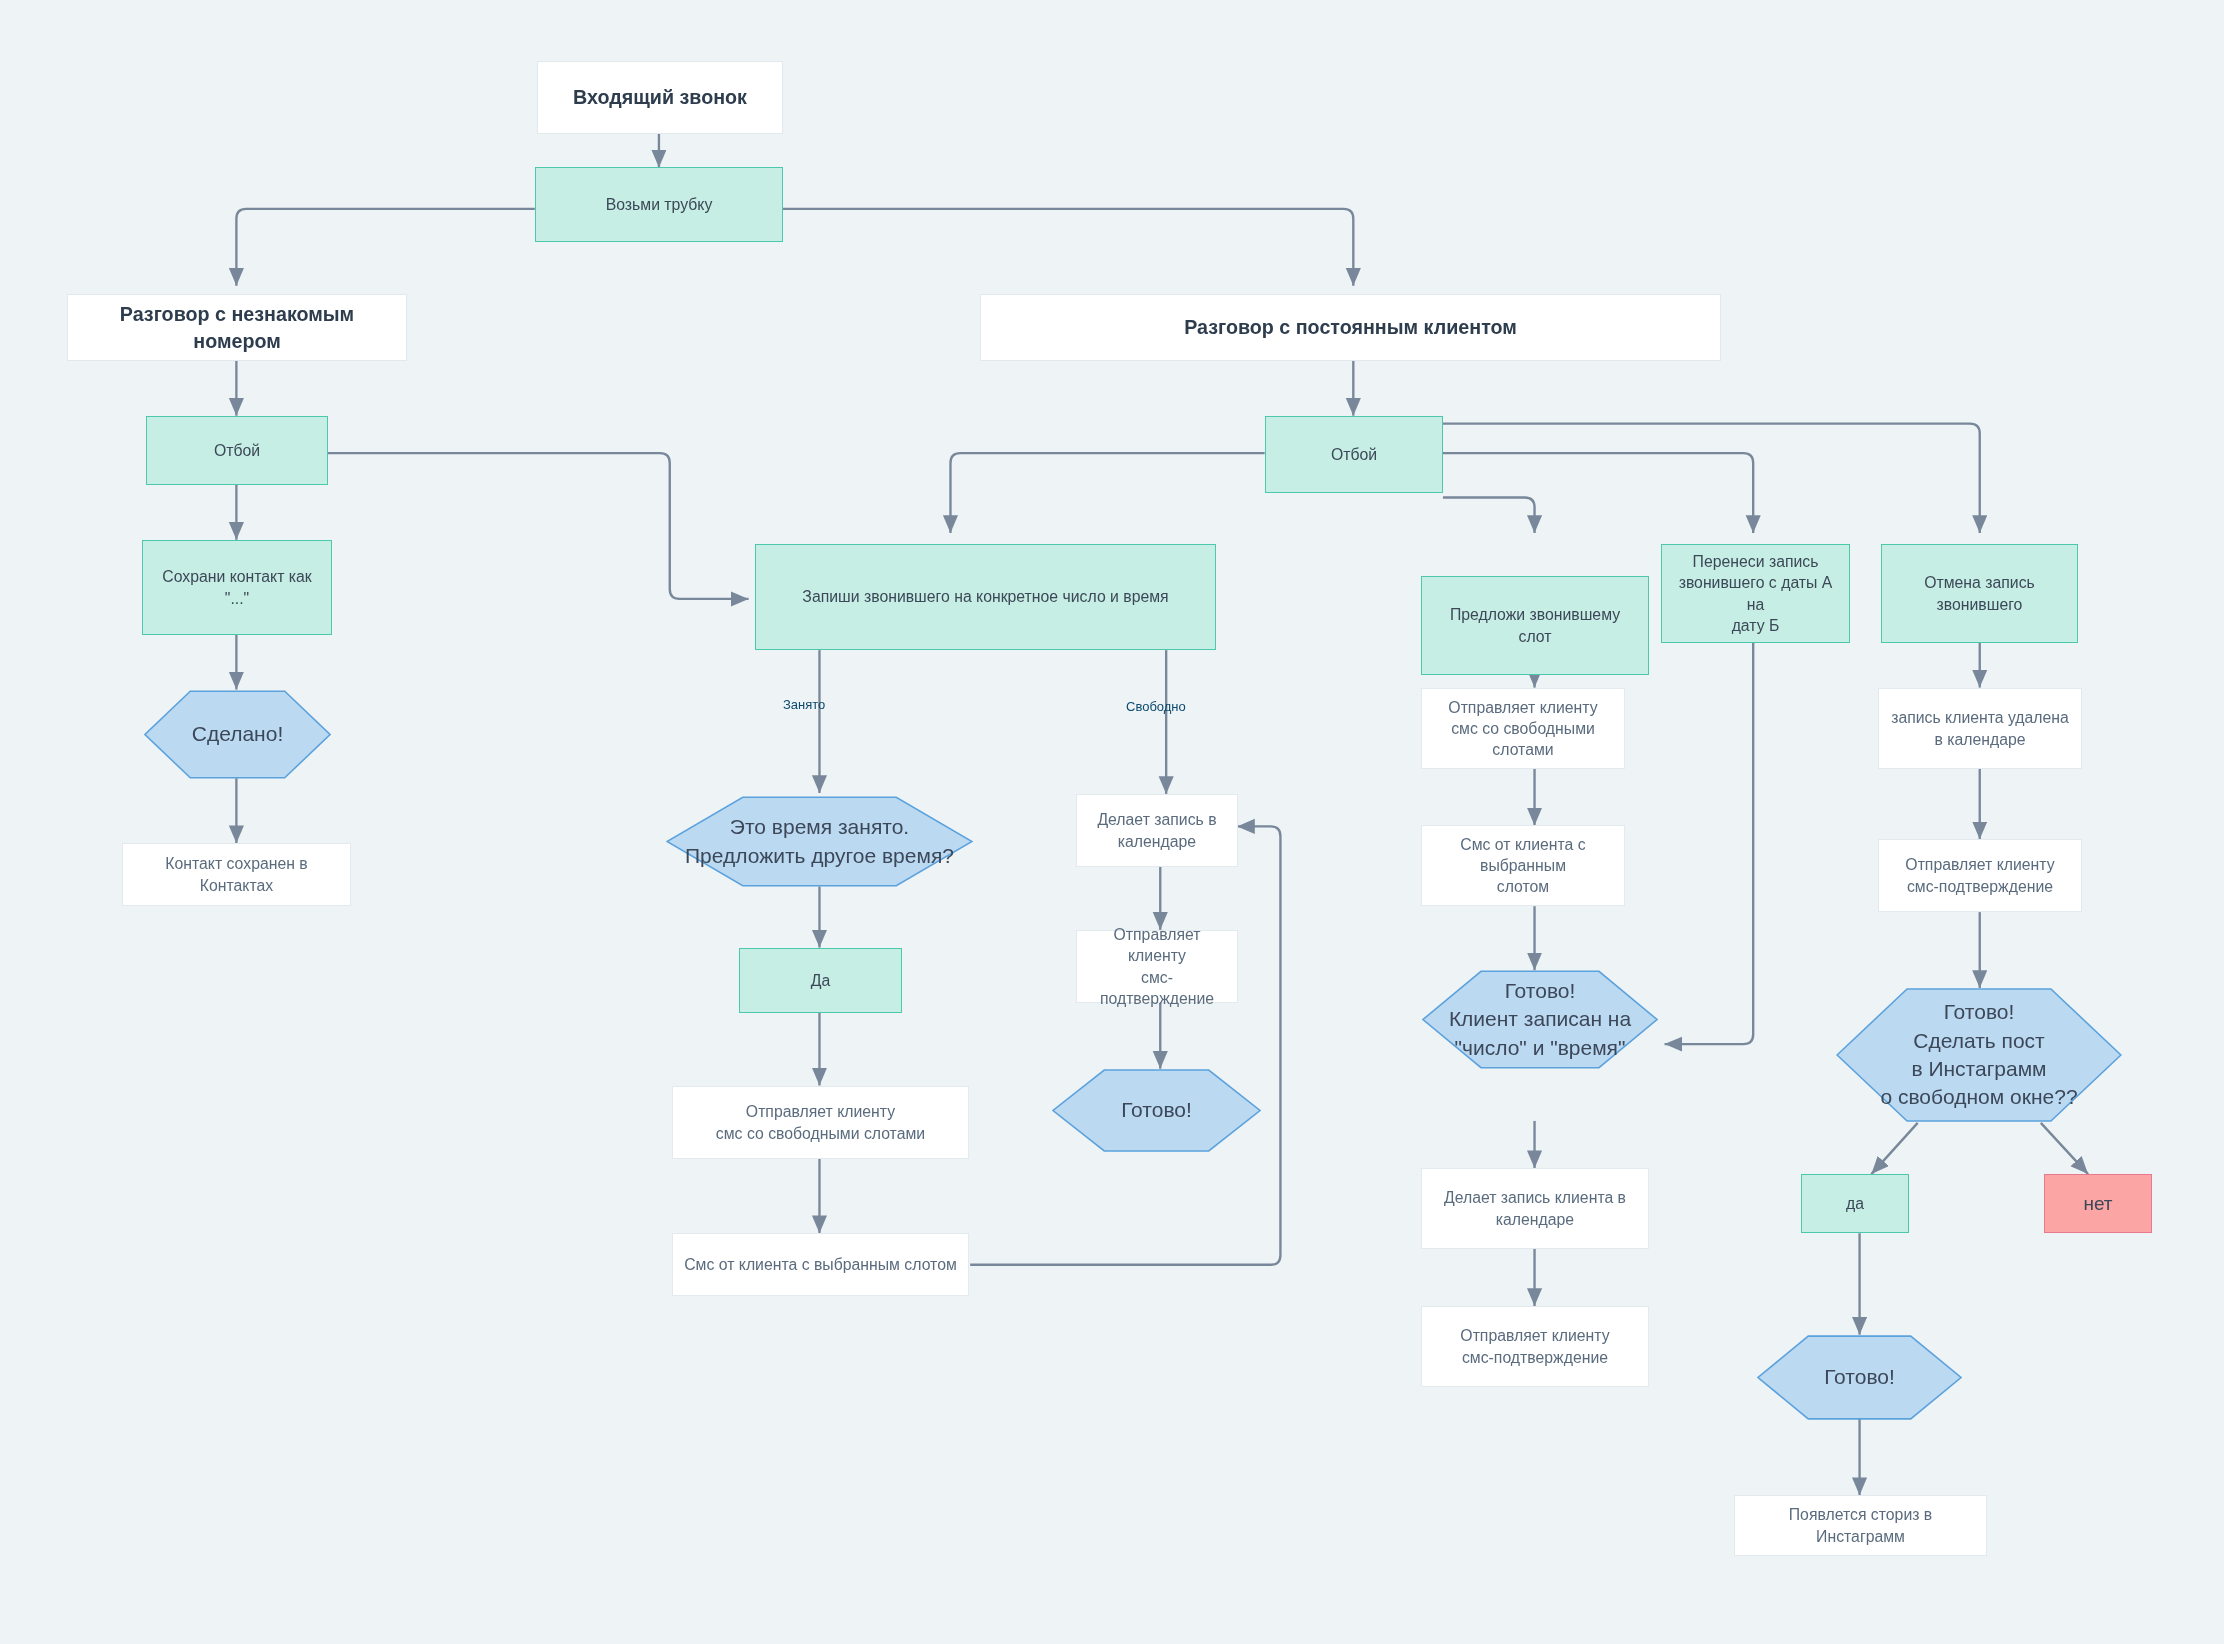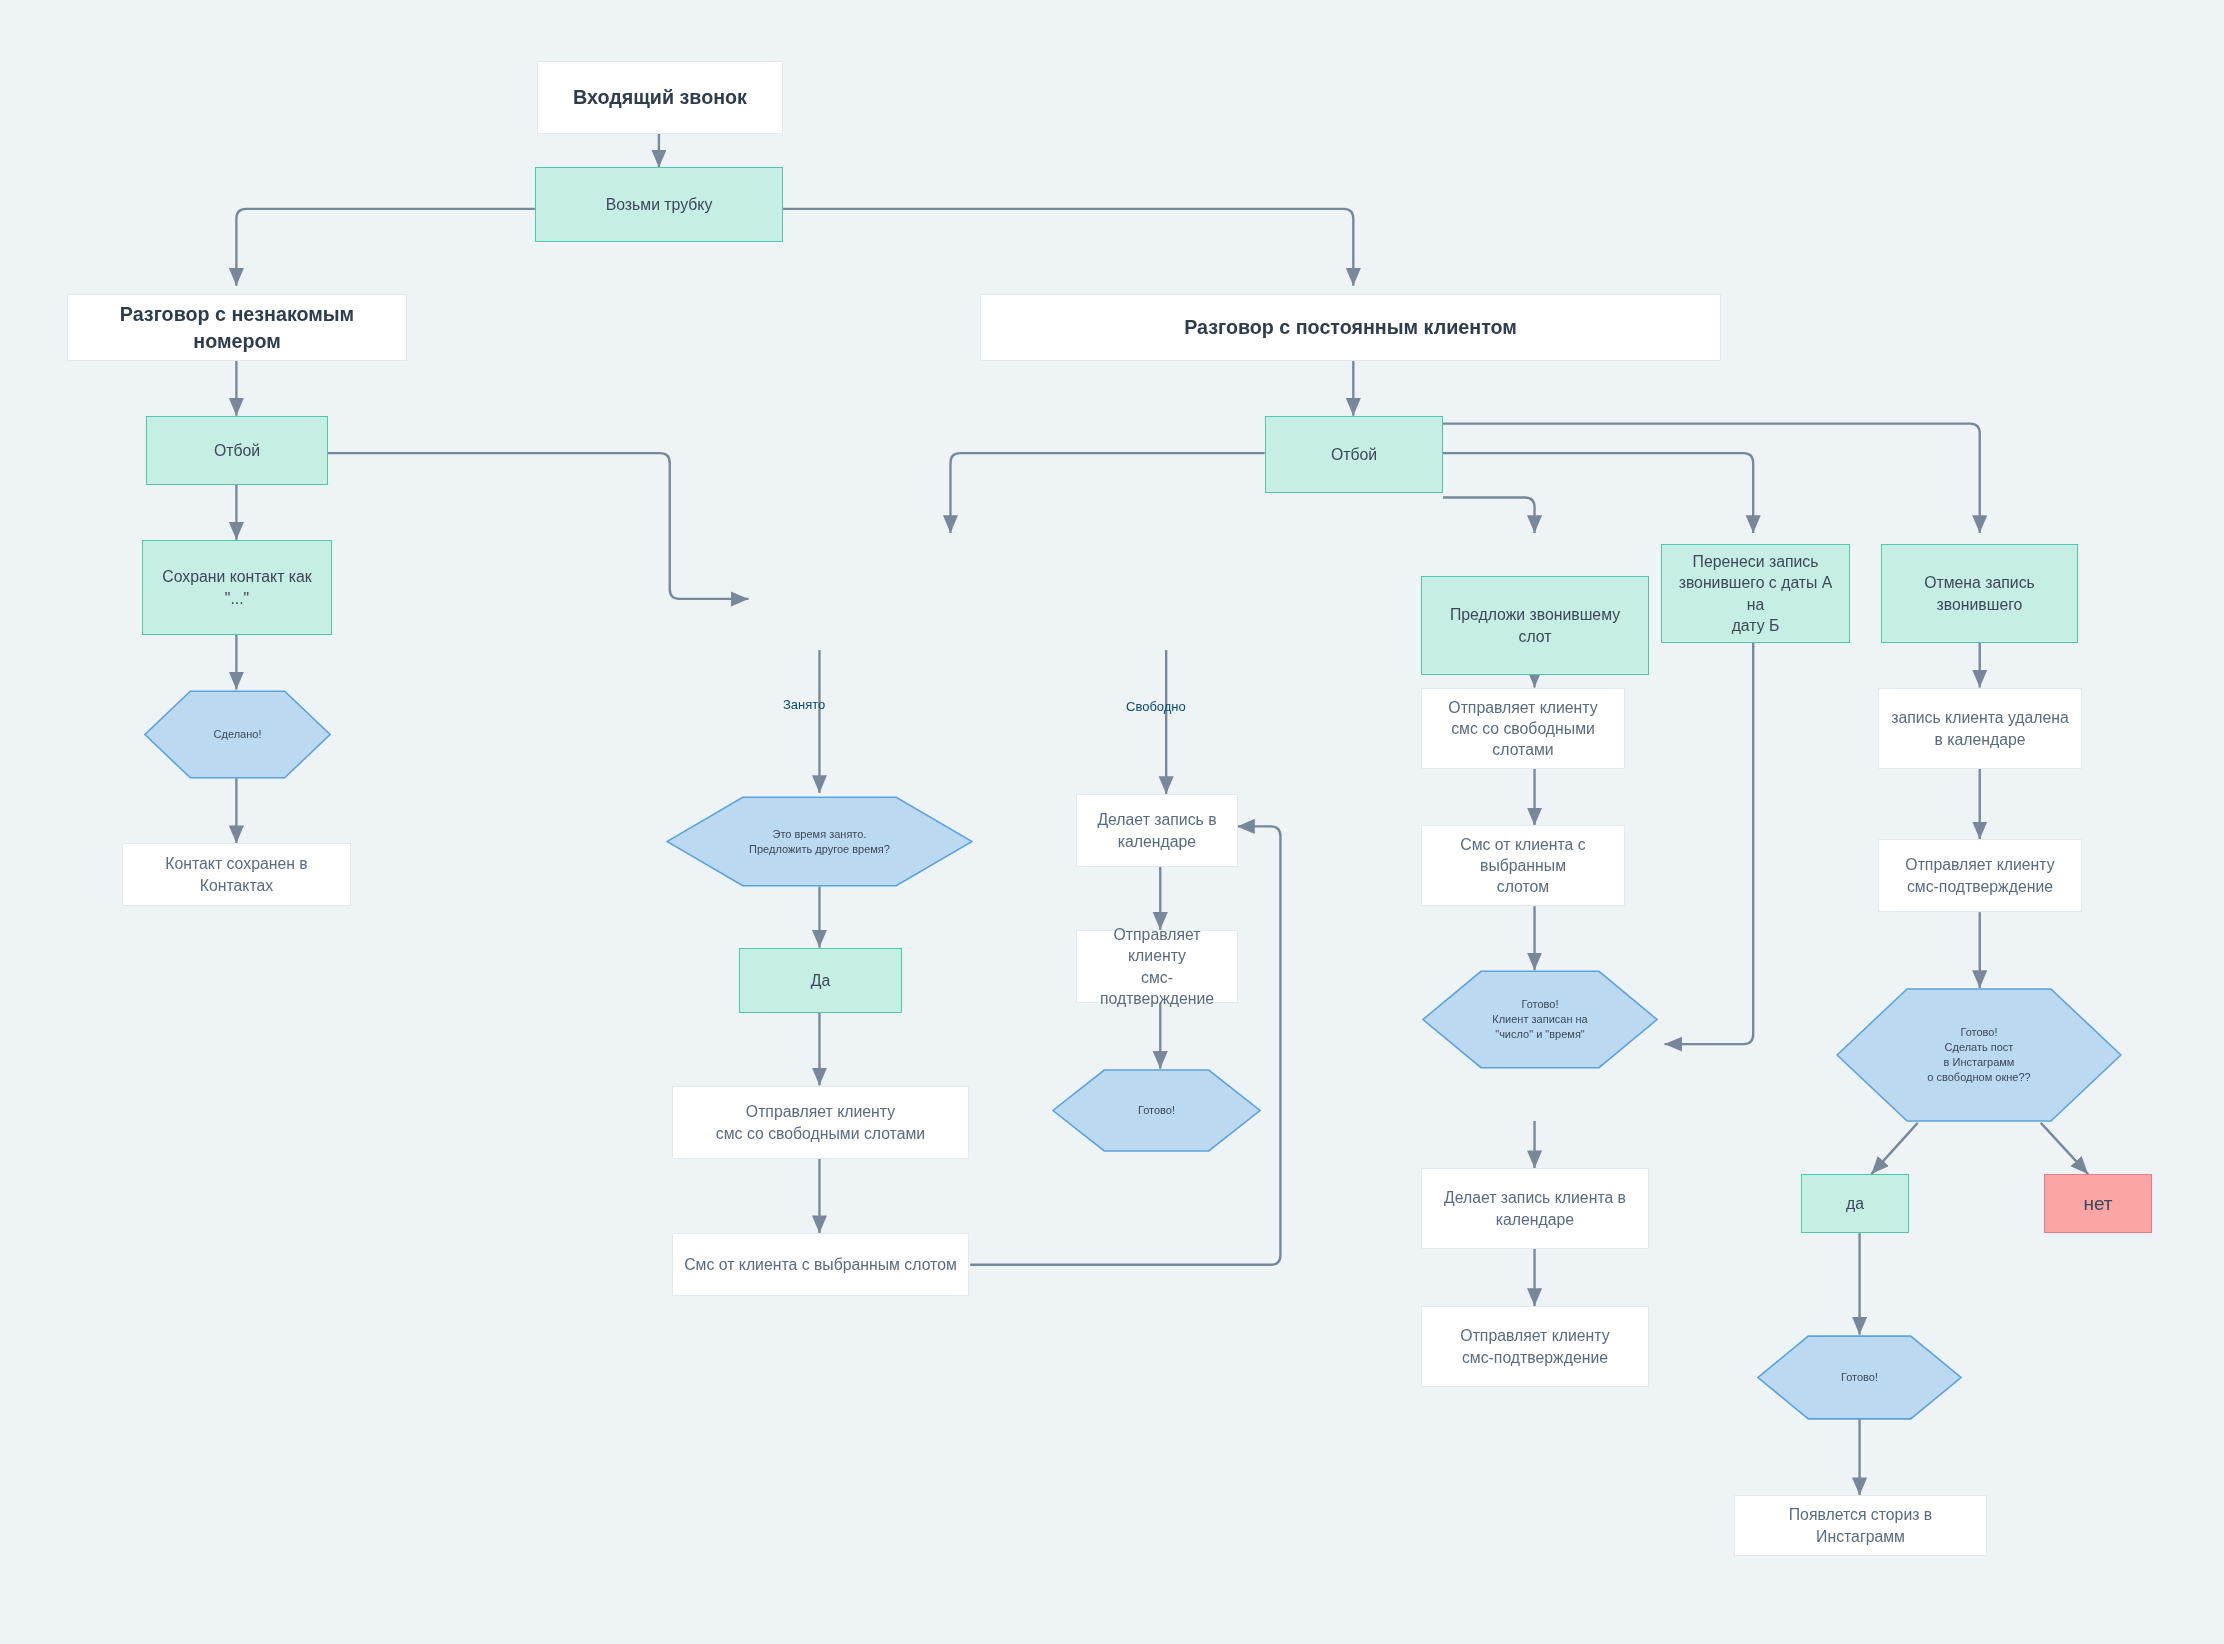--- a/index.html
+++ b/index.html
@@ -65,21 +65,21 @@
   .hexwrap { position: absolute; }
   .hexwrap svg { position: absolute; left:0; top:0; }
   .hexwrap .hexlabel {
     position: absolute;
     left: 0; top: 0;
     width: 100%; height: 100%;
     display: flex;
     align-items: center;
     justify-content: center;
     text-align: center;
-    font-size: 11px;
+    font-size: 21px;
     color: #3c4858;
     line-height: 1.35;
     box-sizing: border-box;
     padding: 0 7.9px;
   }
   .edge-label {
     position: absolute;
     font-size: 13px;
     color: #0c4a6e;
     white-space: nowrap;
@@ -200,20 +200,23 @@
     <svg width="187" height="89" viewBox="0 0 190 90">
       <polygon points="47,1 143,1 189,45 143,89 47,89 1,45" fill="#bcd9f2" stroke="#5ba2dd" stroke-width="1.6"></polygon>
     </svg>
     <div class="hexlabel">Сделано!</div>
   </div>
 
   <div class="node n-white" style="left:122px; top:843px; width:229px; height:63px;">
     <span>Контакт сохранен в Контактах</span>
   </div>
 
+  <div class="node n-teal" style="left:755px; top:544px; width:461px; height:106px;">
+    <span>Запиши звонившего на конкретное число и время</span>
+  </div>
 
   <div class="edge-label" style="left:783px; top:697px;">Занято</div>
   <div class="edge-label" style="left:1126px; top:699px;">Свободно</div>
 
   <div class="hexwrap" style="left:666px; top:796px; width:307px; height:91px;">
     <svg width="307" height="91" viewBox="0 0 312 92">
       <polygon points="78,1 234,1 311,46 234,91 78,91 1,46" fill="#bcd9f2" stroke="#5ba2dd" stroke-width="1.6"></polygon>
     </svg>
     <div class="hexlabel" style="white-space:pre-line;">Это время занято.
 Предложить  другое время?</div>

